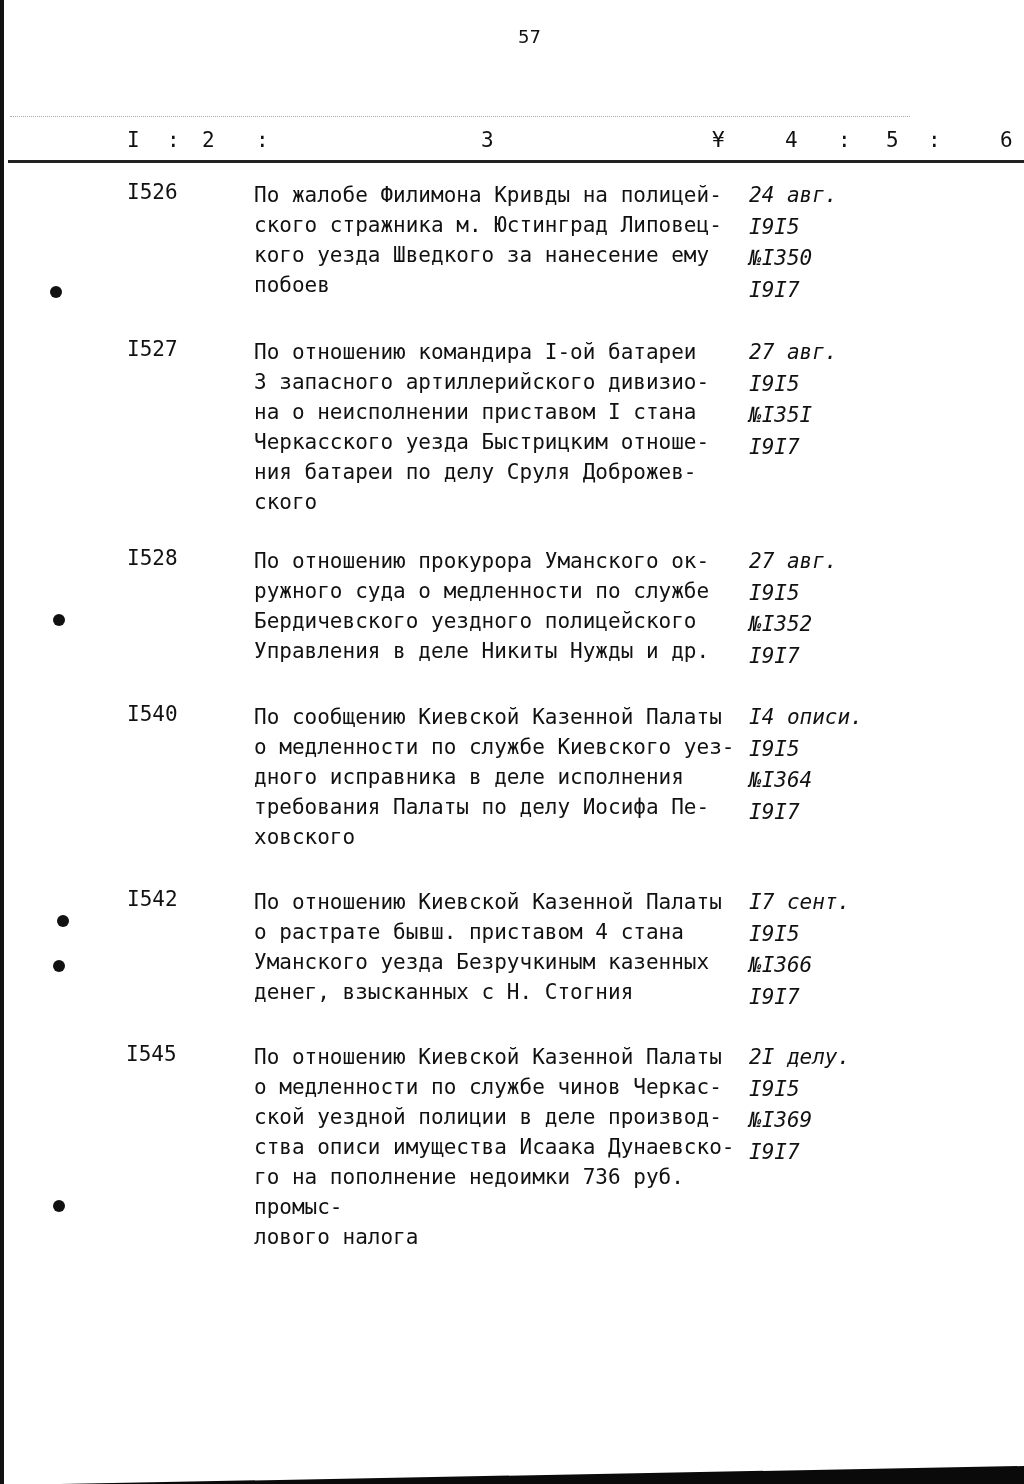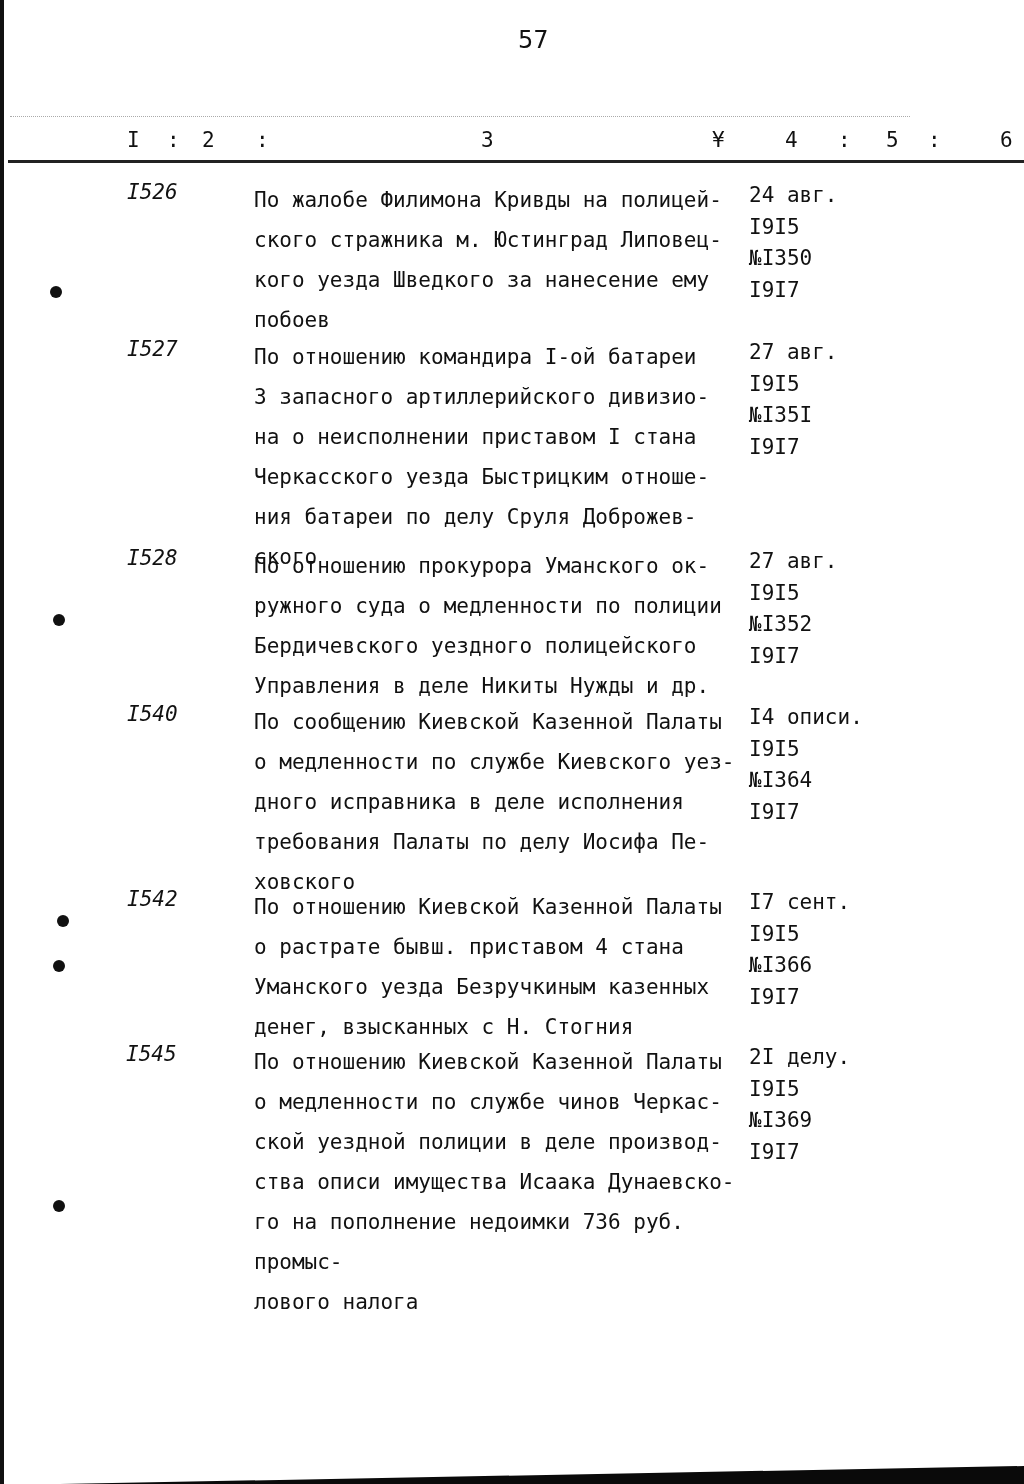--- a/index.html
+++ b/index.html
@@ -16,51 +16,50 @@
       background: #111;
     }
     .bottom-shadow {
       position: absolute; left: 60px; bottom: 0; width: 964px; height: 18px;
       background: #0a0a0a;
       clip-path: polygon(0 100%, 100% 0, 100% 100%);
     }
     .page-number {
       position: absolute; top: 26px; left: 518px;
       font-family: "DejaVu Sans", sans-serif;
-      font-size: 24px;
+      font-size: 18px;
     }
     .header-row {
       position: absolute; top: 128px; left: 0; width: 1024px; height: 30px;
       font-size: 21px;
     }
     .header-row span { position: absolute; top: 0; }
     .header-rule {
       position: absolute; top: 160px; left: 8px; width: 1016px; height: 3px;
       background: #222;
     }
     .dots {
       position: absolute; top: 116px; left: 10px; width: 900px; height: 2px;
       border-top: 1px dotted #aaa;
     }
     .entry { position: absolute; left: 0; width: 1024px; }
     .entry-number {
       position: absolute; left: 127px; top: 0;
       font-size: 21px;
-      font-style: italic;
     }
     .entry-desc {
       position: absolute; left: 254px; top: 0; width: 490px;
-      font-size: 21px; line-height: 40px;
+      font-size: 21px; line-height: 30px;
       white-space: pre-line;
     }
     .entry-dates {
       position: absolute; left: 749px; top: 0; width: 120px;
       font-size: 21px; line-height: 31.5px;
     }
-    .entry-dates div { height: 31.5px; }
+    .entry-dates div { height: 31.5px; font-style: italic; }
     .hole {
       position: absolute; width: 12px; height: 12px; border-radius: 50%;
       background: #111;
     }
   </style>
 </head>
 <body>
 
 <div class="left-edge"></div>
 <div class="bottom-shadow"></div>
@@ -110,21 +109,21 @@
     <div>27 авг.</div>
     <div>I9I5</div>
     <div>№I35I</div>
     <div>I9I7</div>
   </div>
 </div>
 
 <div class="entry" style="top:546px">
   <div class="entry-number">I528</div>
   <div class="entry-desc">По отношению прокурора Уманского ок-
-ружного суда о медленности по полиции
+ружного суда о медленности по службе
 Бердичевского уездного полицейского
 Управления в деле Никиты Нужды и др.</div>
   <div class="entry-dates">
     <div>27 авг.</div>
     <div>I9I5</div>
     <div>№I352</div>
     <div>I9I7</div>
   </div>
 </div>
 

